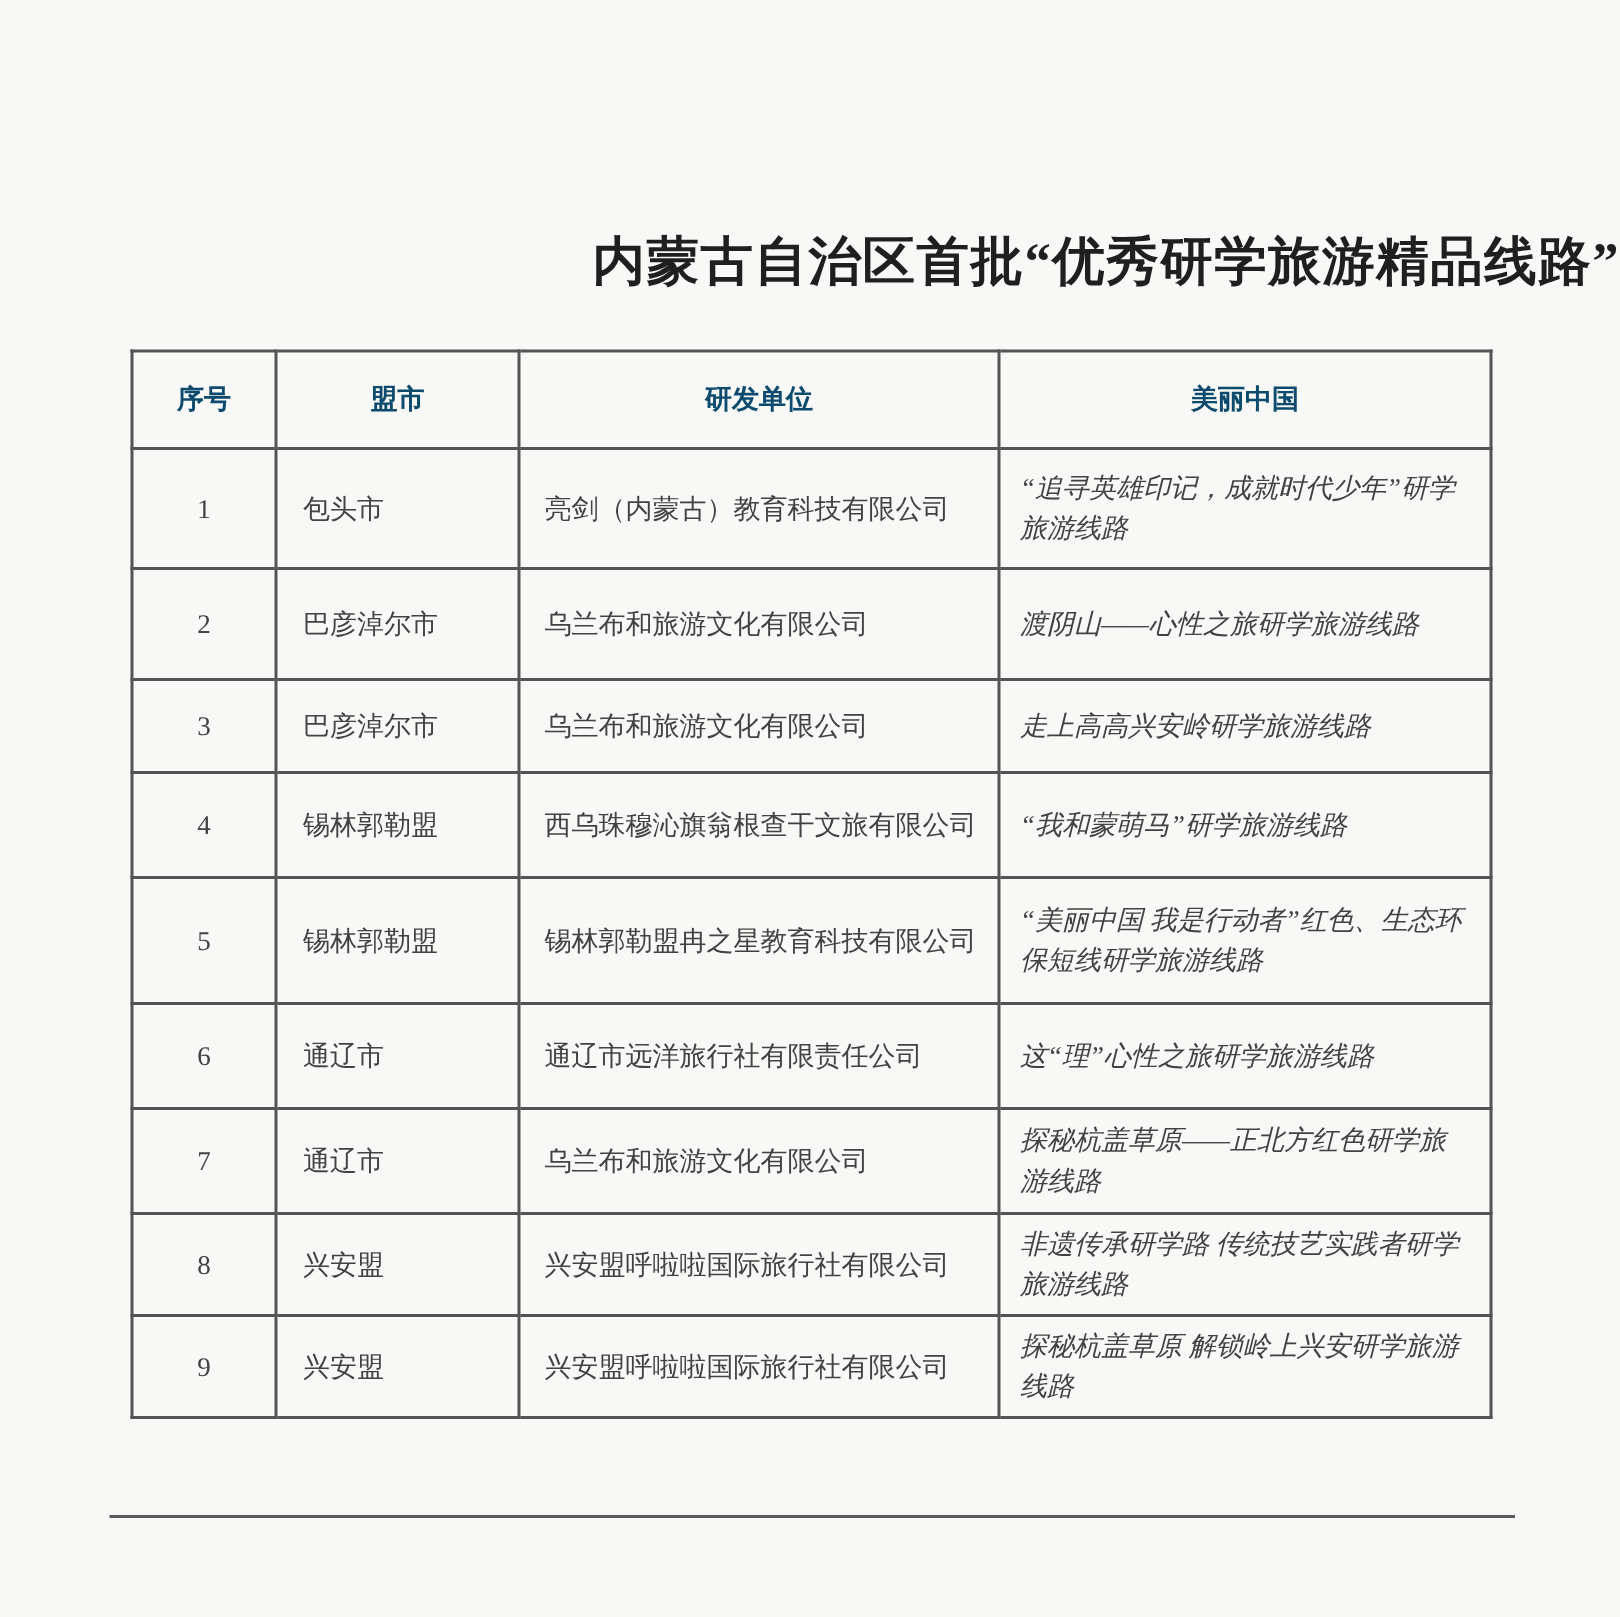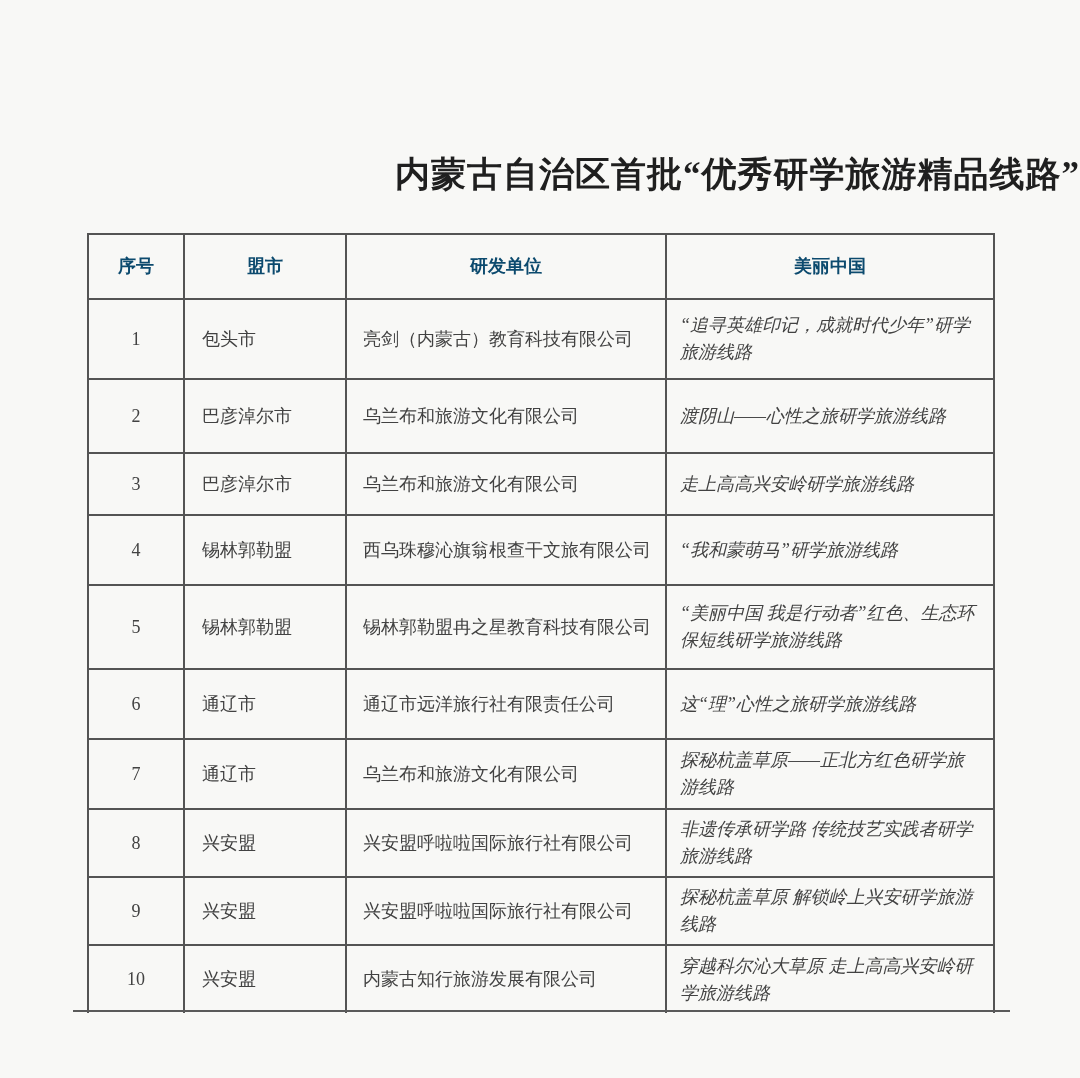--- a/index.html
+++ b/index.html
@@ -144,24 +144,18 @@
         <td class="cell-city">兴安盟</td>
         <td class="cell-unit">兴安盟呼啦啦国际旅行社有限公司</td>
         <td class="cell-route">非遗传承研学路 传统技艺实践者研学旅游线路</td>
       </tr>
       <tr style="height:68px">
         <td class="cell-no">9</td>
         <td class="cell-city">兴安盟</td>
         <td class="cell-unit">兴安盟呼啦啦国际旅行社有限公司</td>
         <td class="cell-route">探秘杭盖草原 解锁岭上兴安研学旅游线路</td>
       </tr>
-      <tr class="last-row" style="height:68px">
-        <td class="cell-no">10</td>
-        <td class="cell-city">兴安盟</td>
-        <td class="cell-unit">内蒙古知行旅游发展有限公司</td>
-        <td class="cell-route">穿越科尔沁大草原 走上高高兴安岭研学旅游线路</td>
-      </tr>
     </tbody>
   </table>
 
   <div class="table-bottom-rule"></div>
 
 </div>
 
 </body></html>

